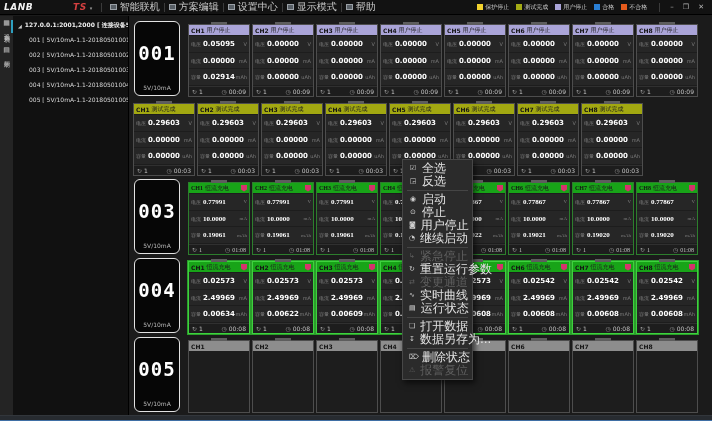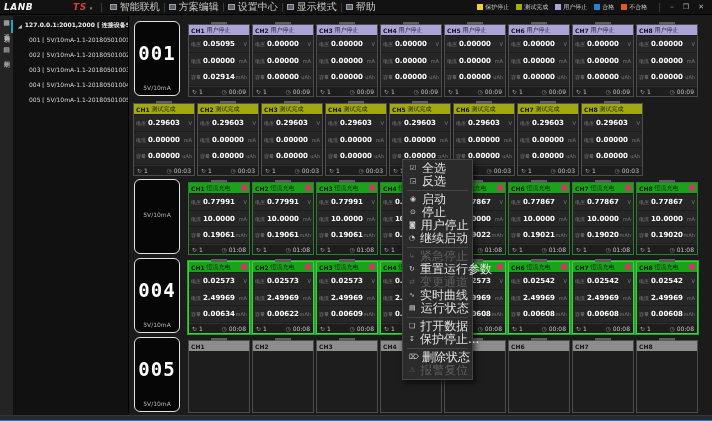--- a/index.html
+++ b/index.html
@@ -55,21 +55,21 @@
   .dev-tile { width:46px; min-width:46px; margin:1px 8px 1px 1px; background:#060606;
     border:1px solid #e2e2e2; border-radius:6px; display:flex; flex-direction:column;
     align-items:center; justify-content:center; }
   .dev-num { flex:1; display:flex; align-items:center; justify-content:center;
     font-family:"DejaVu Sans Mono", monospace; font-weight:bold; font-size:19px;
     color:#ffffff; letter-spacing:1px; }
   .dev-model { font-size:6px; color:#b8b8b8; margin-bottom:4px; }
   .cards { flex:1; display:flex; gap:2px; padding:2px 12px 0 0; }
   .card { width:62px; min-width:62px; position:relative; background:#1d1d1d;
     border:1px solid #4d4d4d; display:flex; flex-direction:column; margin-top:2px; }
-  .card.sel-dim { border-color:#2d7e2d; }
+  .card.sel-dim { border-color:#2d7e2d;font-family:Liberation Serif, serif; }
   .card.sel-bright { border:1px solid #3ed23e; box-shadow:0 0 0 1px #2b9e2b; }
   .nub { position:absolute; top:-3px; left:50%; margin-left:-8px; width:16px; height:3px;
     background:#5d5d5d; }
   .card-header { height:10px; display:flex; align-items:center; gap:2px; padding:0 2px;
     overflow:hidden; }
   .ch-name { font-size:6px; font-weight:bold; color:#141414; }
   .ch-status { font-size:6px; color:#1d1d1d; white-space:nowrap; }
   .shield { margin-left:auto; width:6px; height:7px; background:#d6336c;
     clip-path:polygon(0 0,100% 0,100% 70%,50% 100%,0 70%); }
   .card-body { flex:1; display:flex; flex-direction:column; gap:1px; padding:1px 0; }
@@ -747,20 +747,21 @@
               <span class="ft">
                 <span class="ico">◷</span>
                 <span>00:03</span>
               </span>
             </div>
           </div>
         </div>
       </div>
       <div class="dev-row">
         <div class="dev-tile">
+          <div class="dev-num">003</div>
           <div class="dev-model">5V/10mA</div>
         </div>
         <div class="cards">
           <div class="card sel-dim">
             <div class="nub"></div>
             <div class="card-header" style="background: rgb(24, 164, 24);">
               <span class="ch-name">CH1</span>
               <span class="ch-status">恒流充电</span>
               <span class="shield"></span>
             </div>
@@ -1440,21 +1441,21 @@
         <span class="cm-icon">▤</span>
         <span class="cm-label">运行状态</span>
       </div>
       <div class="cm-sep"></div>
       <div class="cm-item">
         <span class="cm-icon">❏</span>
         <span class="cm-label">打开数据</span>
       </div>
       <div class="cm-item">
         <span class="cm-icon">↧</span>
-        <span class="cm-label">保护停止...</span>
+        <span class="cm-label">数据另存为...</span>
       </div>
       <div class="cm-sep"></div>
       <div class="cm-item">
         <span class="cm-icon">⌦</span>
         <span class="cm-label">删除状态</span>
       </div>
       <div class="cm-item disabled">
         <span class="cm-icon">⚠</span>
         <span class="cm-label">报警复位</span>
       </div>

